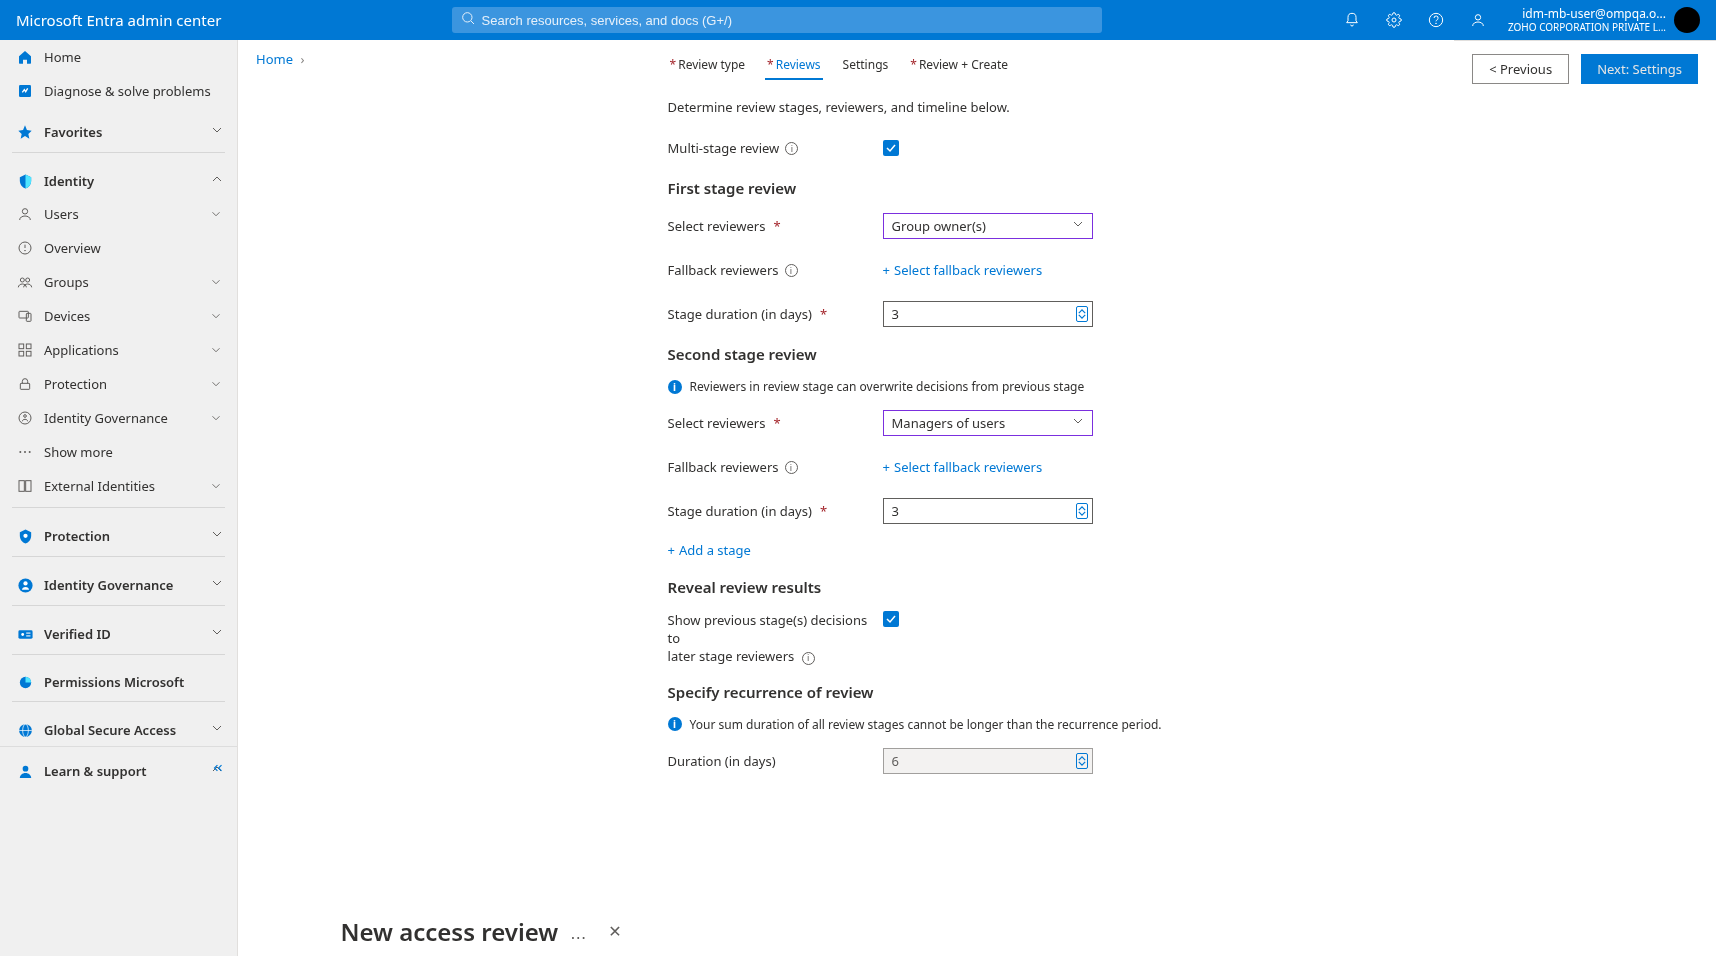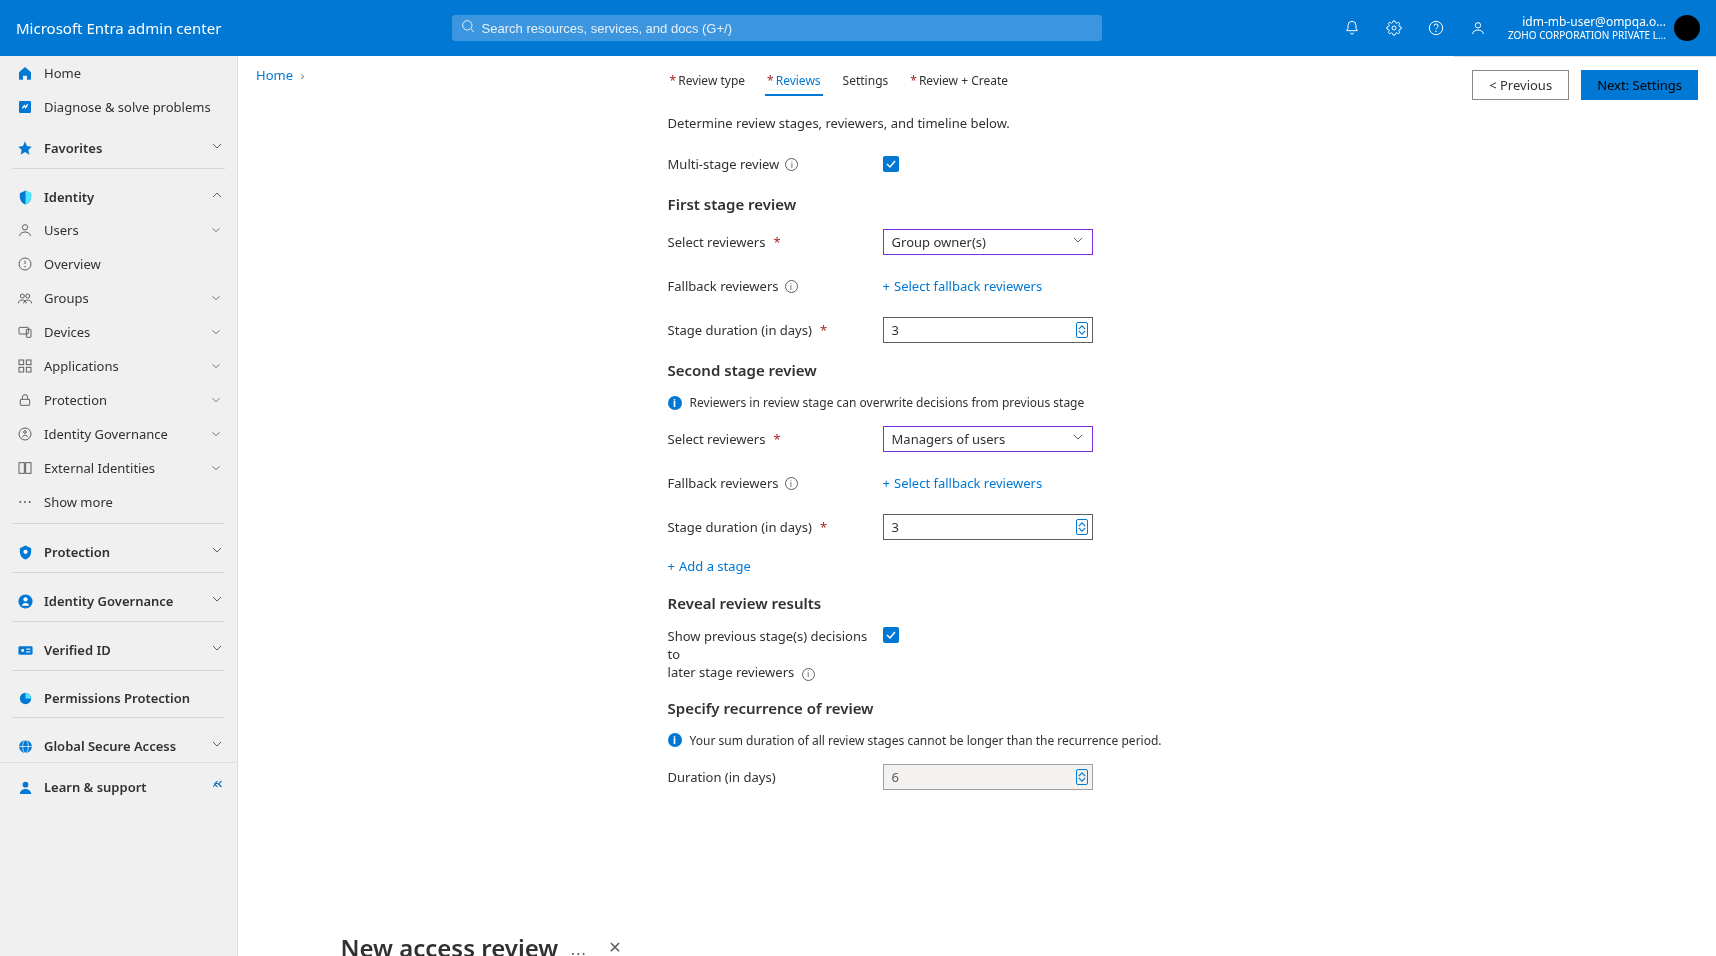--- a/index.html
+++ b/index.html
@@ -8,21 +8,21 @@
       font-size: 13px;
       color: #323130;
       background: #fff;
       overflow: hidden;
     }
     a { text-decoration: none; }
     button { font-family: inherit; cursor: pointer; }
 
     
     .topbar {
-      height: 56px;
+      height: 40px;
       background: #0078d4;
       color: #fff;
       display: flex;
       align-items: center;
       padding: 0 8px 0 16px;
     }
     .topbar .brand {
       font-size: 15px;
       font-weight: 400;
       white-space: nowrap;
@@ -256,21 +256,21 @@
       padding: 0 18px;
       background: #fff;
     }
     .btn-secondary {
       height: 30px; padding: 0 16px;
       background: #fff; border: 1px solid #8a8886;
       font-size: 13px; color: #323130;
     }
     .btn-primary {
       height: 30px; padding: 0 16px;
-      background: #0078d4; color: #000000;
+      background: #0078d4; color: #e5e5e5;
       border: none; font-size: 13px;
     }
 
     
     svg.ic { width: 16px; height: 16px; stroke: currentColor; fill: none; stroke-width: 1.5; }
     svg.ic-fill { width: 16px; height: 16px; fill: currentColor; }
     .sb-col { color: #605e5c; }
 
   </style>
 </head>
@@ -472,41 +472,41 @@
         </span>
         <span class="label">Identity Governance</span>
         <span class="chev">
             <svg class="ic" viewBox="0 0 24 24">
               <polyline points="6 9 12 15 18 9"></polyline>
             </svg>
           </span>
       </div>
       <div class="sb-item">
         <span class="icon sb-col">
+          <svg class="ic-fill" viewBox="0 0 24 24">
+              <circle cx="5" cy="12" r="1.5"></circle>
+              <circle cx="12" cy="12" r="1.5"></circle>
+              <circle cx="19" cy="12" r="1.5"></circle>
+            </svg>
+        </span>
+        <span class="label">Show more</span>
+      </div>
+      <div class="sb-item">
+        <span class="icon sb-col">
           <svg class="ic" viewBox="0 0 24 24">
               <rect x="3" y="4" width="8" height="16"></rect>
               <rect x="13" y="4" width="8" height="16"></rect>
             </svg>
         </span>
         <span class="label">External Identities</span>
         <span class="chev">
             <svg class="ic" viewBox="0 0 24 24">
               <polyline points="6 9 12 15 18 9"></polyline>
             </svg>
           </span>
-      </div>
-      <div class="sb-item">
-        <span class="icon sb-col">
-          <svg class="ic-fill" viewBox="0 0 24 24">
-              <circle cx="5" cy="12" r="1.5"></circle>
-              <circle cx="12" cy="12" r="1.5"></circle>
-              <circle cx="19" cy="12" r="1.5"></circle>
-            </svg>
-        </span>
-        <span class="label">Show more</span>
       </div>
     </div>
 
     <div class="sb-divider"></div>
 
     <div class="sb-section">
       <span class="icon">
         <svg viewBox="0 0 24 24" width="17" height="17">
             <path fill="#0078d4" d="M12 2l8 4v5c0 5-3.4 9.7-8 11-4.6-1.3-8-6-8-11V6l8-4z"></path>
             <circle cx="12" cy="11" r="3" fill="#fff"></circle>
@@ -553,21 +553,21 @@
 
     <div class="sb-divider"></div>
 
     <div class="sb-section">
       <span class="icon">
         <svg viewBox="0 0 24 24" width="17" height="17">
             <path fill="#0078d4" d="M4 12a8 8 0 1116 0 8 8 0 01-16 0z"></path>
             <path fill="#50e6ff" d="M12 4a8 8 0 018 8h-8V4z"></path>
           </svg>
       </span>
-      <span class="label">Permissions Protection</span>
+      <span class="label">Permissions Microsoft</span>
     </div>
 
     <div class="sb-divider"></div>
 
     <div class="sb-section">
       <span class="icon">
         <svg viewBox="0 0 24 24" width="17" height="17">
             <circle cx="12" cy="12" r="9" fill="#0078d4"></circle>
             <ellipse cx="12" cy="12" rx="4" ry="9" fill="none" stroke="#fff" stroke-width="1"></ellipse>
             <line x1="3" y1="12" x2="21" y2="12" stroke="#fff" stroke-width="1"></line>

